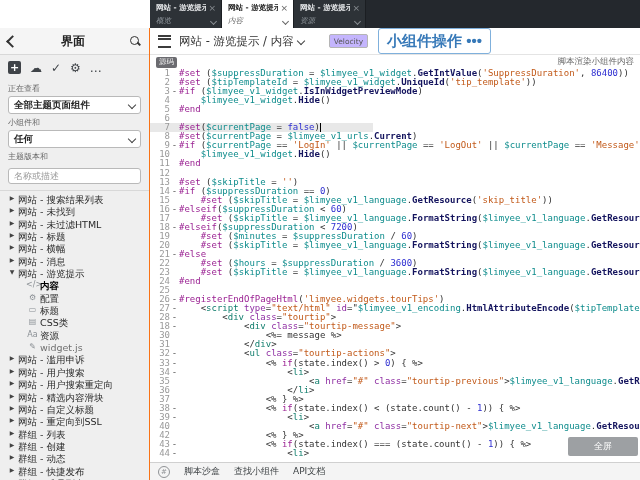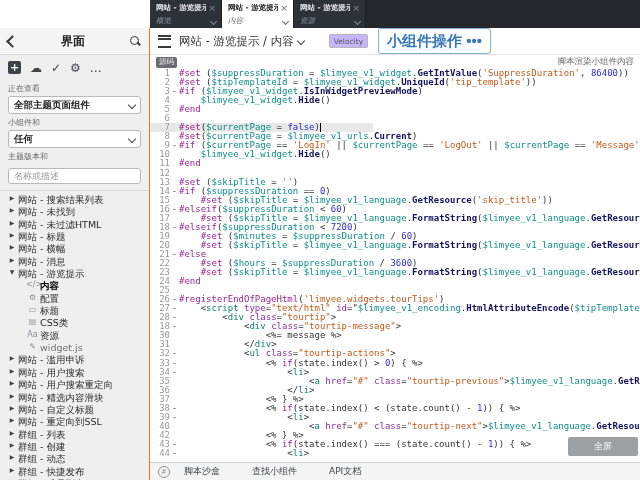--- a/index.html
+++ b/index.html
@@ -319,21 +319,21 @@
           <div class="cl"><span class="row-in"><span class="ln">40</span><span class="fold"> </span><span class="tok-p">                        &lt;</span><span class="tok-t">a</span><span class="tok-p"> </span><span class="tok-a">href</span><span class="tok-p">=</span><span class="tok-s">"#"</span><span class="tok-p"> </span><span class="tok-a">class</span><span class="tok-p">=</span><span class="tok-s">"tourtip-next"</span><span class="tok-p">&gt;</span><span class="tok-v">$limyee_v1_language</span><span class="tok-p">.</span><span class="tok-m">GetResource</span></span></div>
           <div class="cl"><span class="row-in"><span class="ln">42</span><span class="fold"> </span><span class="tok-p">                &lt;% } %&gt;</span></span></div>
           <div class="cl"><span class="row-in"><span class="ln">43</span><span class="fold">-</span><span class="tok-p">                &lt;% </span><span class="tok-k">if</span><span class="tok-p">(state.index() === (state.count() - </span><span class="tok-n">1</span><span class="tok-p">)) { %&gt;</span></span></div>
           <div class="cl"><span class="row-in"><span class="ln">44</span><span class="fold">-</span><span class="tok-p">                    &lt;</span><span class="tok-t">li</span><span class="tok-p">&gt;</span></span></div>
         </div>
       <button class="fullscreen-btn">全屏</button>
     </div>
 
     <div class="statusbar">
       <span class="sandbox-circle">#</span>
-      <span id="sb-links" style="display:flex;gap:32px;">
+      <span id="sb-links" style="display:flex;gap:14px;">
           <span class="sb-link">脚本沙盒</span>
           <span class="sb-link">查找小组件</span>
           <span class="sb-link">API文档</span>
         </span>
     </div>
 
   </main>
 </div>
 
 </body></html>

